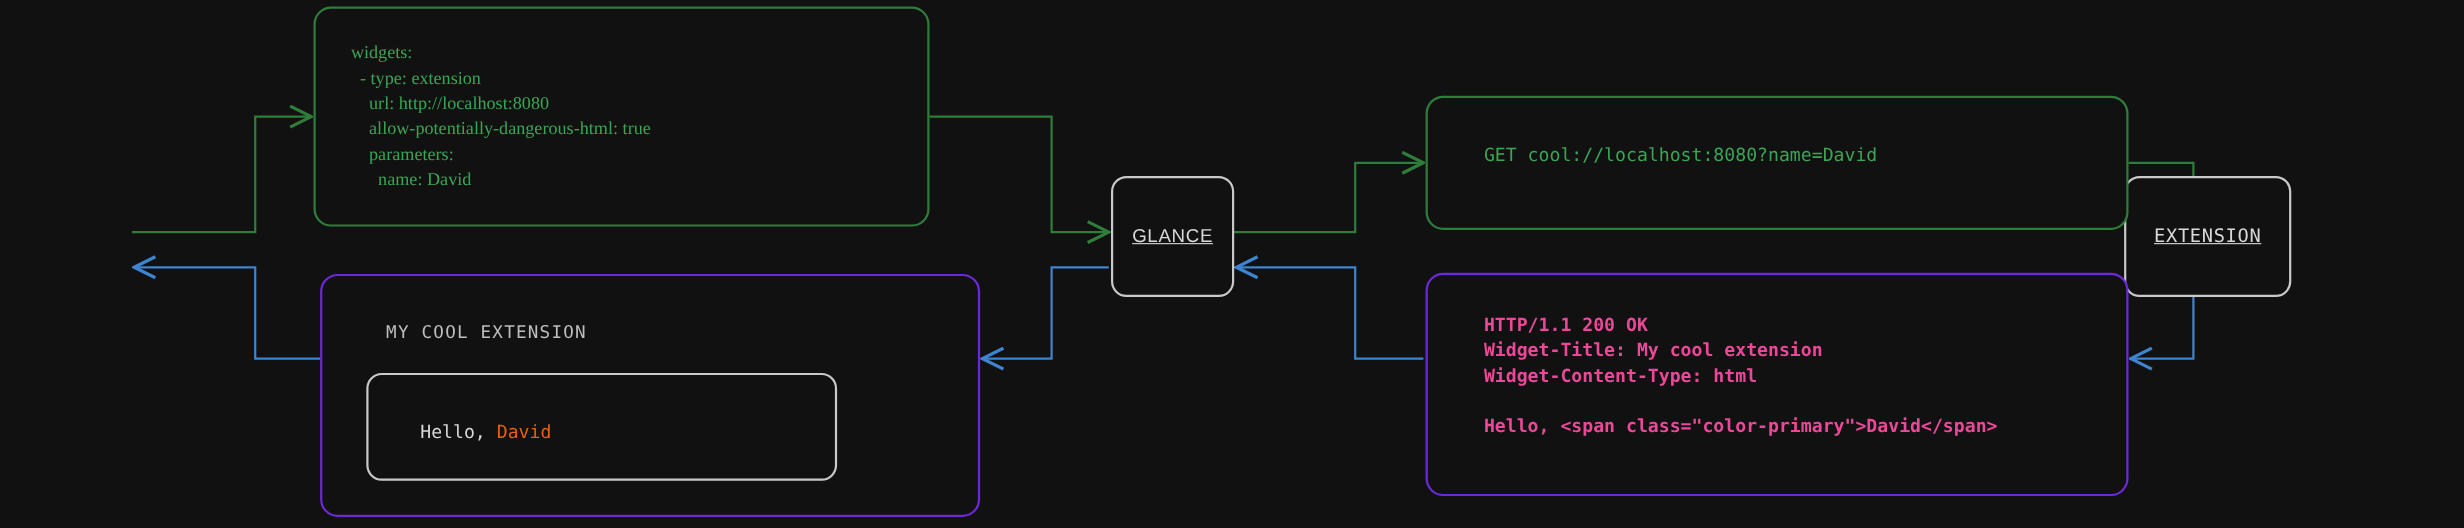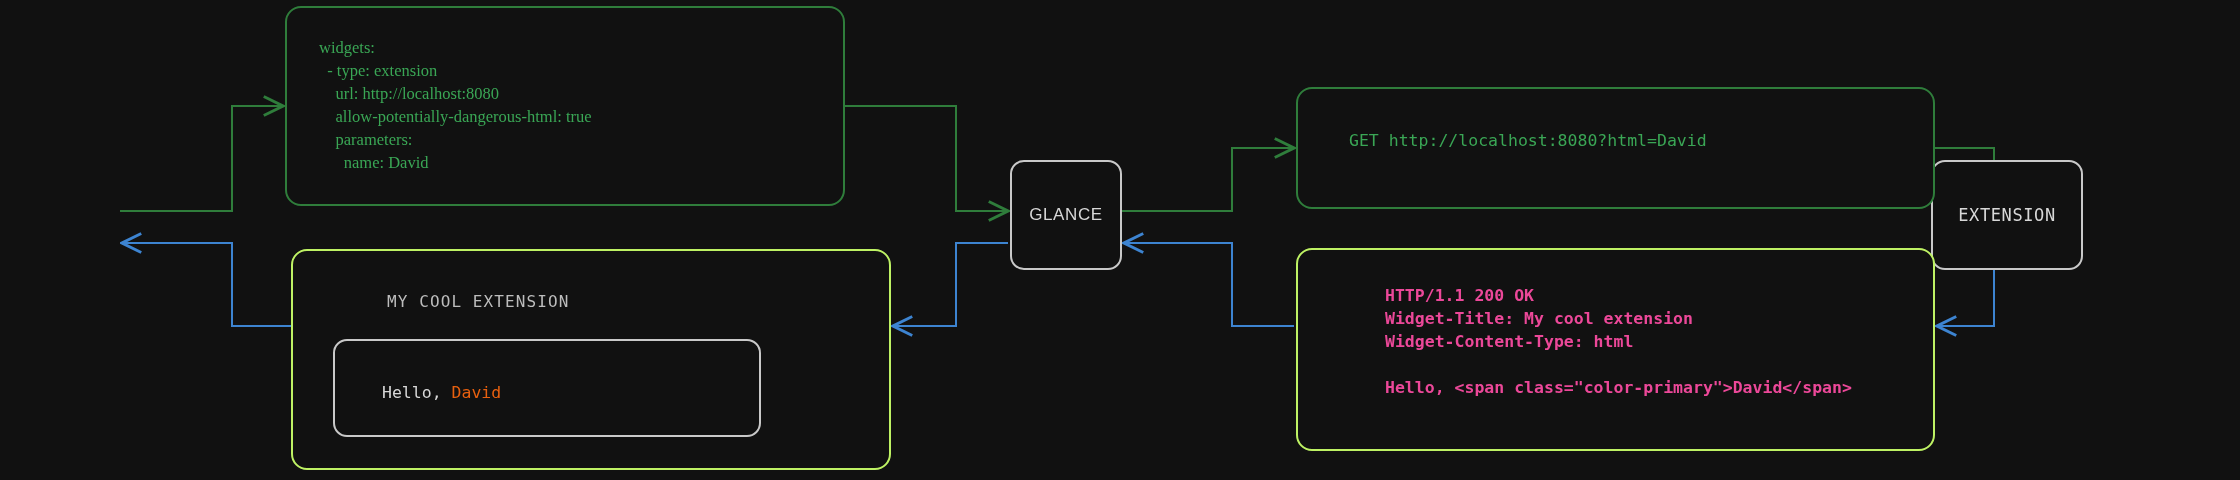--- a/index.html
+++ b/index.html
@@ -35,38 +35,39 @@
     display: flex;
     align-items: center;
     justify-content: center;
     color: #d8d8d8;
     z-index: 3;
   }
   .node-label {
     font-size: 17px;
     letter-spacing: 0.6px;
     white-space: nowrap;
+    text-decoration: underline;
   }
   .node.sans .node-label { font-family: "Liberation Sans", sans-serif; }
   .node.mono .node-label { font-family: "DejaVu Sans Mono", monospace; }
 
   #node-user     { left: 8px;    top: 188px; width: 112px; height: 110px; }
   #node-glance   { left: 1010px; top: 160px; width: 112px; height: 110px; }
   #node-extension{ left: 1931px; top: 160px; width: 152px; height: 110px; }
 
   
   .panel {
     position: absolute;
     box-sizing: border-box;
     border-radius: 16px;
     background: #111111;
     z-index: 3;
   }
   .panel.green { border: 2px solid #2f7d3b; }
-  .panel.blue  { border: 2px solid #bef264; padding-left: 36px; }
+  .panel.blue  { border: 2px solid #6d28d9; }
 
   .code {
     margin: 0;
     font-family: "DejaVu Sans Mono", monospace;
     font-size: 16.5px;
     line-height: 23px;
     white-space: pre;
   }
   .code.green { color: #3aa655; }
   .code.blue  { color: #ec4899; font-weight: bold; }
@@ -158,21 +159,21 @@
   <div class="panel green" id="panel-config">
     <pre class="code green">widgets:
   - type: extension
     url: http://localhost:8080
     allow-potentially-dangerous-html: true
     parameters:
       name: David</pre>
   </div>
 
   <div class="panel green" id="panel-request">
-    <pre class="code green">GET http://localhost:8080?html=David</pre>
+    <pre class="code green">GET cool://localhost:8080?name=David</pre>
   </div>
 
   <div class="panel blue" id="panel-response">
     <pre class="code blue">HTTP/1.1 200 OK
 Widget-Title: My cool extension
 Widget-Content-Type: html
 
 Hello, &lt;span class="color-primary"&gt;David&lt;/span&gt;</pre>
   </div>
 

